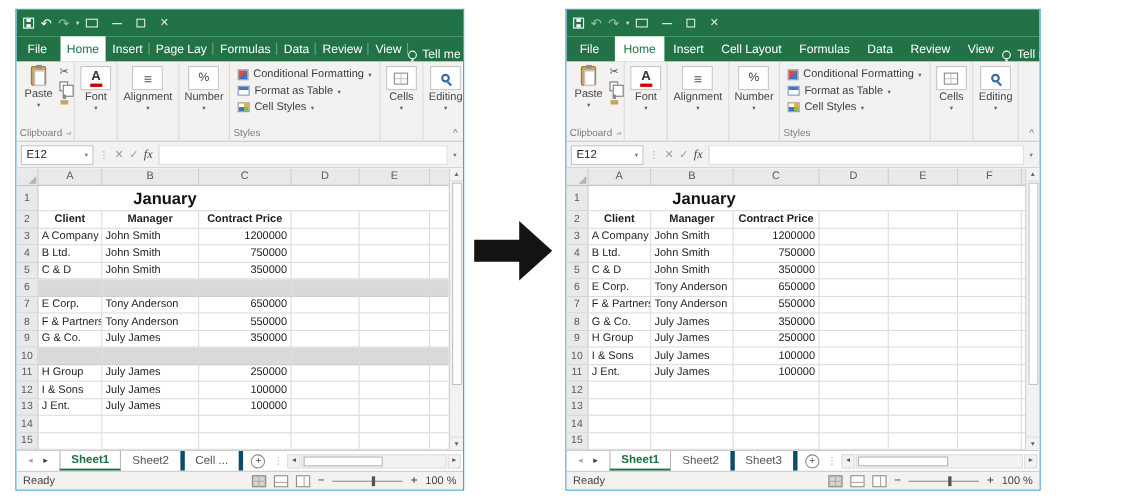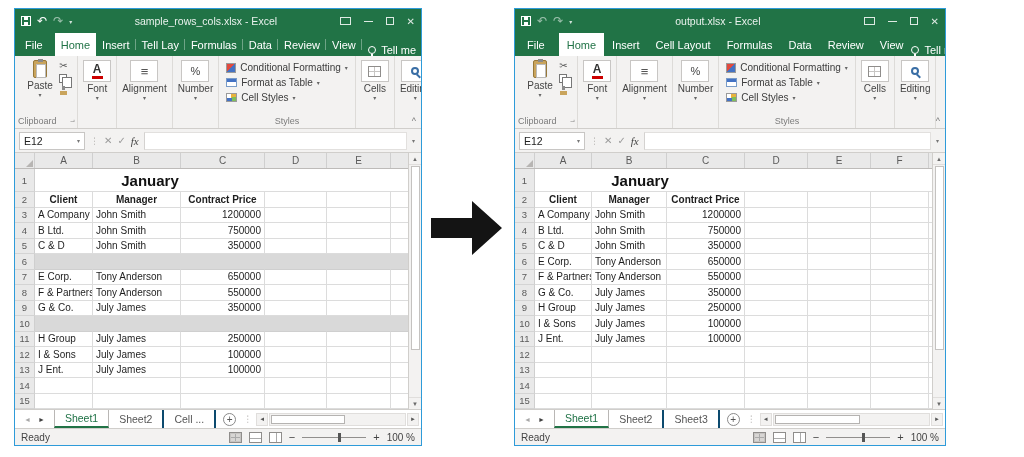--- a/index.html
+++ b/index.html
@@ -36,21 +36,21 @@
   .compact .mtab:not(.active):not(.file)::after{content:"";position:absolute;right:0;top:6px;bottom:6px;width:1px;background:rgba(255,255,255,.35)}
   .menubar-right{margin-left:auto;display:flex;align-items:flex-end;gap:8px;padding-right:5px}
   .tellme{display:flex;align-items:center;gap:5px;white-space:nowrap}
   .bulb{width:8px;height:8px;border:1px solid #fff;border-radius:50%;position:relative;display:inline-block}
   .bulb::after{content:"";position:absolute;left:2px;bottom:-3px;width:2px;height:2px;background:#fff}
 
   
   .ribbon{flex:0 0 73px;background:#f3f2f1;border-bottom:1px solid #d0cecb;display:flex;position:relative;overflow:hidden}
   .rgroup{display:flex;flex-direction:column;border-right:1px solid #dddbd8;padding:3px 3px 0}
   .rgroup-content{flex:1;display:flex;align-items:flex-start;justify-content:center;gap:3px}
-  .rgroup-label{flex:0 0 14px;font-size:9px;color:#7b7b7b;display:flex;align-items:center;justify-content:center;gap:13px;white-space:nowrap}
+  .rgroup-label{flex:0 0 14px;font-size:9px;color:#7b7b7b;display:flex;align-items:center;gap:3px;white-space:nowrap}
   .dlg{font-size:8px;color:#8a8a8a;display:inline-block;transform:rotate(180deg)}
   .paste-btn{display:flex;flex-direction:column;align-items:center;font-size:10px;color:#444;padding:1px 3px}
   .clip-ic{width:14px;height:18px;background:#c9a45c;border:1px solid #97783a;border-radius:2px;position:relative;margin-bottom:2px}
   .clip-ic::before{content:"";position:absolute;left:2px;top:3px;width:8px;height:12px;background:#fff;border:1px solid #bbb}
   .clip-ic::after{content:"";position:absolute;left:3.5px;top:-2px;width:5px;height:3px;background:#8a8a8a}
   .paste-btn .dd,.boxbtn .dd{font-size:6px;color:#666}
   .small-icons{display:flex;flex-direction:column;gap:3px;align-items:center;padding-top:2px}
   .cut-g{font-size:10px;color:#555;line-height:1}
   .copy-ic{width:8px;height:9px;border:1px solid #777;background:#fff;position:relative;display:inline-block}
   .copy-ic::after{content:"";position:absolute;left:2px;top:2px;width:8px;height:9px;border:1px solid #777;background:#fff}
@@ -108,22 +108,22 @@
   .sarr{flex:0 0 12px;display:flex;align-items:center;justify-content:center;font-size:6px;color:#6a6a6a;width:100%;background:#f3f2f1;border-bottom:1px solid #e0dedc}
   .sarr.bot{border-bottom:none;border-top:1px solid #e0dedc}
   .vthumb{flex:0 0 72%;width:9px;background:#fff;border:1px solid #c4c2c0;margin-top:1px}
   .vspacer{flex:1}
 
   
   .sheetbar{flex:0 0 19px;display:flex;align-items:stretch;background:#fff;border-top:1px solid #d0cecb;font-size:10.5px;color:#555}
   .navs{display:flex;align-items:center;gap:7px;padding:0 9px;font-size:7px}
   .nav-l{color:#a8a8a8}.nav-r{color:#3f3f3f}
   .sheet-tabs{display:flex;align-items:stretch}
-  .stab{display:flex;align-items:center;padding:0 10px;border-right:2px solid #0c4a6e;white-space:nowrap}
-  .stab.active{color:#1e7145;font-weight:normal;border-bottom:2px solid #217346;border-left:1px solid #b9b7b5;border-right:1px solid #b9b7b5}
+  .stab{display:flex;align-items:center;padding:0 10px;border-right:4px solid #0c4a6e;white-space:nowrap}
+  .stab.active{color:#1e7145;font-weight:bold;border-bottom:2px solid #217346;border-left:1px solid #b9b7b5;border-right:1px solid #b9b7b5}
   .plus-btn{width:13px;height:13px;border:1px solid #8a8a8a;border-radius:50%;display:flex;align-items:center;justify-content:center;font-size:10px;color:#555;align-self:center;margin:0 7px}
   .tab-dots{display:flex;align-items:center;color:#b0aeac;font-size:9px;padding-right:4px}
   .hscroll{flex:1;display:flex;align-items:center;gap:1px;margin:2px 2px 2px 0}
   .hsbtn{flex:0 0 12px;display:flex;align-items:center;justify-content:center;font-size:6px;color:#555;height:13px;background:#f3f2f1;border:1px solid #e0dedc}
   .htrack{flex:1;height:13px;background:#f3f2f1;border:1px solid #e0dedc;position:relative}
   .hthumb{position:absolute;left:1px;top:1px;bottom:1px;width:55%;background:#fff;border:1px solid #b5b3b1}
 
   
   .statusbar{flex:0 0 17px;background:#f3f2f1;border-top:1px solid #d0cecb;display:flex;align-items:center;font-size:10px;color:#444;padding:0 6px}
   .sb-right{margin-left:auto;display:flex;align-items:center;gap:7px}
@@ -146,34 +146,33 @@
 <div class="canvas">
 
   <div class="excel-window compact" id="win0">
     <div class="titlebar">
       <div class="qat">
         <span class="save-ic"></span>
         <span class="undo-g">↶</span>
         <span class="undo-g dim">↷</span>
         <span class="dd dim">▾</span>
       </div>
-      <div class="title">sample_rows_cols.xlsx - Excel</div>
       <div class="win-controls">
         <span class="ctl-ribbon"></span>
         <span class="ctl-min"></span>
         <span class="ctl-max"></span>
         <span>✕</span>
       </div>
     </div>
     <div class="menubar">
       <div class="menu-tabs">
           <div class="mtab file">File</div>
           <div class="mtab active">Home</div>
           <div class="mtab">Insert</div>
-          <div class="mtab">Tell Lay</div>
+          <div class="mtab">Page Lay</div>
           <div class="mtab">Formulas</div>
           <div class="mtab">Data</div>
           <div class="mtab">Review</div>
           <div class="mtab">View</div>
         </div>
       <div class="menubar-right">
         <div class="tellme">
           <span class="bulb"></span>
           <span>Tell me</span>
         </div>
@@ -492,21 +491,20 @@
   </svg>
 
   <div class="excel-window" id="win1">
     <div class="titlebar">
       <div class="qat">
         <span class="save-ic"></span>
         <span class="undo-g dim">↶</span>
         <span class="undo-g dim">↷</span>
         <span class="dd dim">▾</span>
       </div>
-      <div class="title">output.xlsx - Excel</div>
       <div class="win-controls">
         <span class="ctl-ribbon"></span>
         <span class="ctl-min"></span>
         <span class="ctl-max"></span>
         <span>✕</span>
       </div>
     </div>
     <div class="menubar">
       <div class="menu-tabs">
           <div class="mtab file">File</div>

